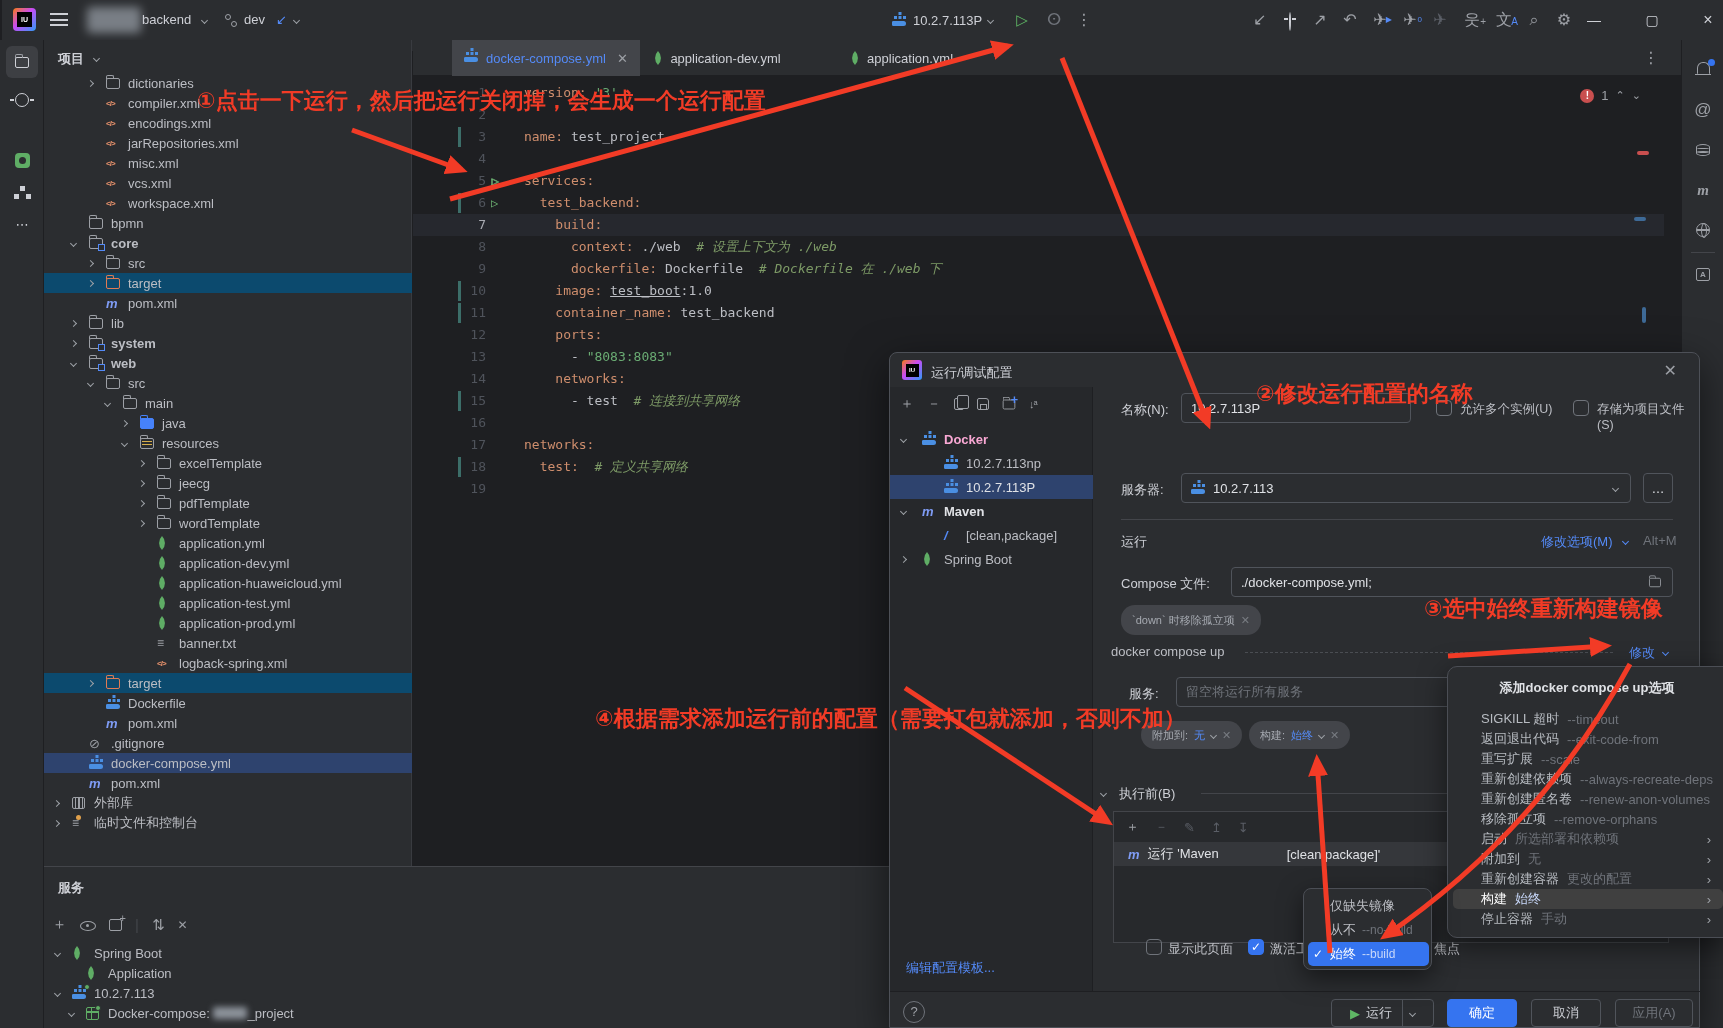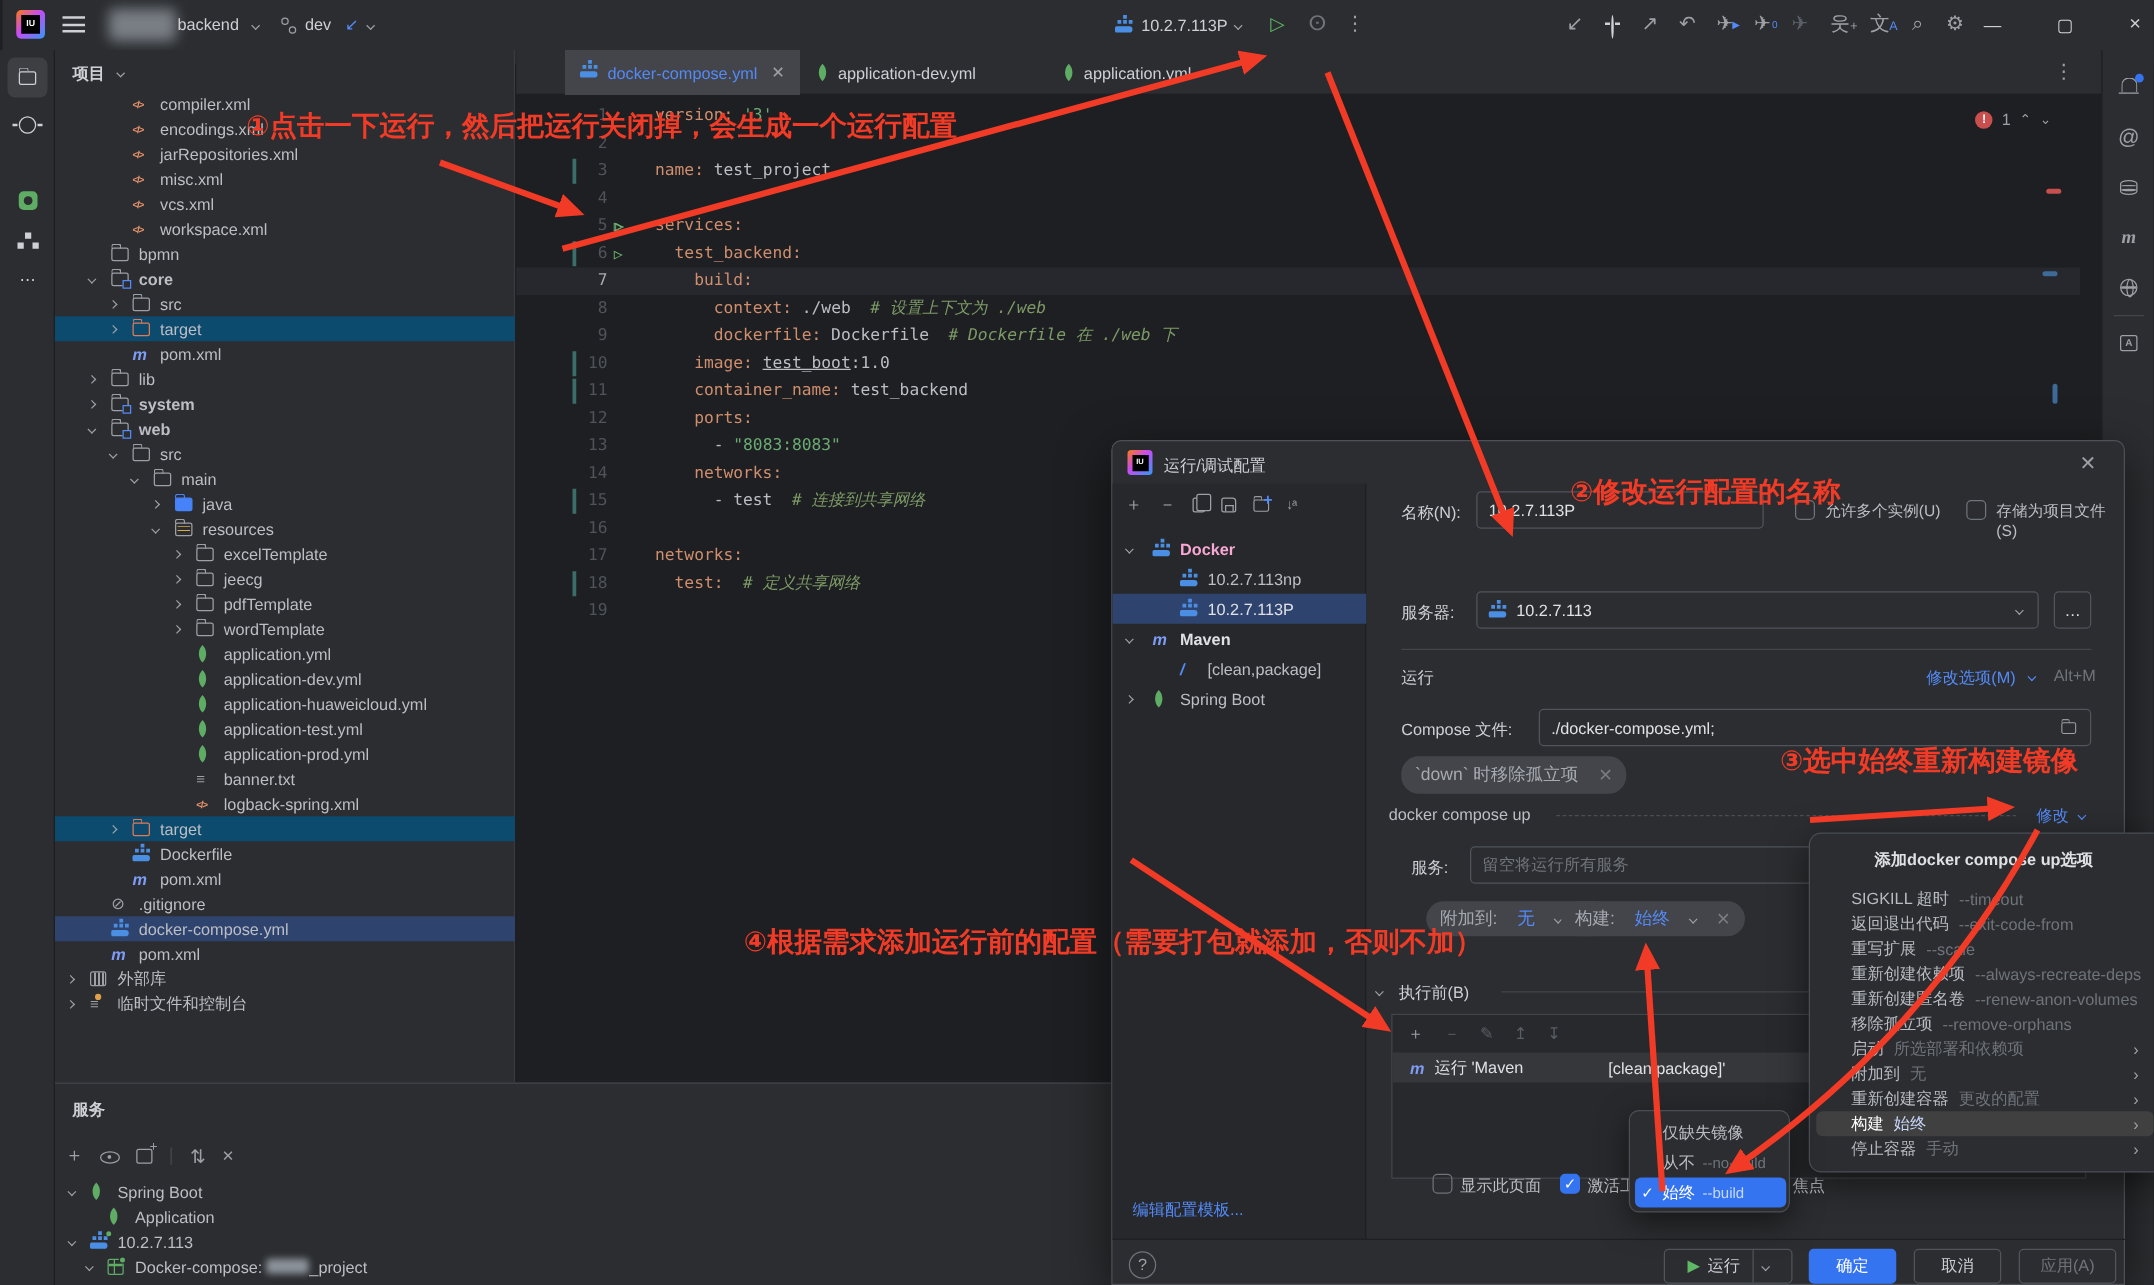--- a/index.html
+++ b/index.html
@@ -126,21 +126,21 @@
   .mi-sort{font-size:11px;letter-spacing:-1px}
   .drow{position:absolute;left:0;width:203px;height:24px;display:flex;align-items:center;white-space:nowrap}
   .drow.sel{background:#2e436e}
   .dlab{position:absolute;color:#ced0d6}
   .dfield{position:absolute;background:#2b2d30;border:1px solid #50545b;border-radius:4px;color:#dfe1e5;display:flex;align-items:center;padding:0 9px;gap:7px}
   .cb{position:absolute;width:16px;height:16px;border:1.5px solid #6f737a;border-radius:4px}
   .cb.on{background:#3574f0;border-color:#3574f0;color:#fff;font-size:12px;text-align:center;line-height:15px}
   .cblab{position:absolute;color:#bcbec4}
   .sep{position:absolute;height:1px;background:#43454a}
   .bluelink{color:#548af7}
-  .chip{position:absolute;background:#43454a;border-radius:14px;display:flex;align-items:center;padding:0 11px;gap:16px;color:#a5a9b0;font-size:14px}
+  .chip{position:absolute;background:#43454a;border-radius:14px;display:flex;align-items:center;padding:0 11px;gap:6px;color:#a5a9b0;font-size:11px}
   .chip .xx{color:#787c82}
   .dash{position:absolute;border-top:1px dashed #4a4d52}
   .phold{color:#6f737a}
   #blist{position:absolute;left:223px;top:458px;width:556px;height:132px;border:1px solid #43454a;background:#27292c}
   #blist-tools{position:absolute;left:12px;top:6px;display:flex;gap:16px;color:#9da0a6;font-size:13px;align-items:center}
   #blist-item{position:absolute;left:0;top:30px;width:554px;height:24px;background:#35373b;display:flex;align-items:center}
   .btn{position:absolute;height:28px;border:1px solid #50545b;border-radius:4px;color:#ced0d6;display:flex;align-items:center;justify-content:center;font-size:13px}
   .btn.primary{background:#3574f0;border-color:#3574f0;color:#fff}
   .btn.dim{color:#6f737a}
   .qmark{position:absolute;width:22px;height:22px;border:1.5px solid #6f737a;border-radius:50%;color:#9da0a6;text-align:center;line-height:20px;font-size:13px}
@@ -214,20 +214,27 @@
   <div class="st-btn" style="top:136px">
       <span class="struct-ic"></span>
     </div>
   <div class="st-btn" style="top:168px">⋯</div>
 </div>
 
 <div id="proj">
   <span id="proj-head">项目</span>
   <span class="chev" style="position:absolute;left:50px;top:16px"></span>
   <div id="ptree">
+      <div class="trow">
+        <span class="tchev" style="left:41px"><span class="chev" style="position:static;transform:rotate(-45deg)"></span></span>
+        <span class="tico" style="left:62px">
+          <span class="fo"></span>
+        </span>
+        <span class="tlab lab-olive" style="left:84px">dictionaries</span>
+      </div>
       <div class="trow">
         <span class="tico" style="left:62px">
           <span class="tx ic-xml">&lt;/&gt;</span>
         </span>
         <span class="tlab lab-olive" style="left:84px">compiler.xml</span>
       </div>
       <div class="trow">
         <span class="tico" style="left:62px">
           <span class="tx ic-xml">&lt;/&gt;</span>
         </span>
@@ -818,14 +825,14 @@
     <path d="M1062,58 L1208,424" fill="none" stroke="#f23b26" stroke-width="5" marker-end="url(#ah)"></path>
     <path d="M1448,656 L1606,646" fill="none" stroke="#f23b26" stroke-width="5" marker-end="url(#ah)"></path>
     <path d="M1630,664 Q1540,830 1385,936" fill="none" stroke="#f23b26" stroke-width="5" marker-end="url(#ah)"></path>
     <path d="M1330,953 L1317,760" fill="none" stroke="#f23b26" stroke-width="5" marker-end="url(#ah)"></path>
     <path d="M905,688 L1108,822" fill="none" stroke="#f23b26" stroke-width="5" marker-end="url(#ah)"></path>
   </svg>
 <div id="annos">
     <div class="anno" style="left: 197px; top: 86px; color: rgb(242, 59, 38);">①点击一下运行，然后把运行关闭掉，会生成一个运行配置</div>
     <div class="anno" style="left: 1256px; top: 379px; color: rgb(242, 59, 38);">②修改运行配置的名称</div>
     <div class="anno" style="left: 1424px; top: 594px; color: rgb(242, 59, 38);">③选中始终重新构建镜像</div>
-    <div class="anno" style="left: 595px; top: 739px; color: rgb(242, 59, 38);">④根据需求添加运行前的配置（需要打包就添加，否则不加）</div>
+    <div class="anno" style="left: 595px; top: 704px; color: rgb(242, 59, 38);">④根据需求添加运行前的配置（需要打包就添加，否则不加）</div>
   </div>
 
 </body></html>

